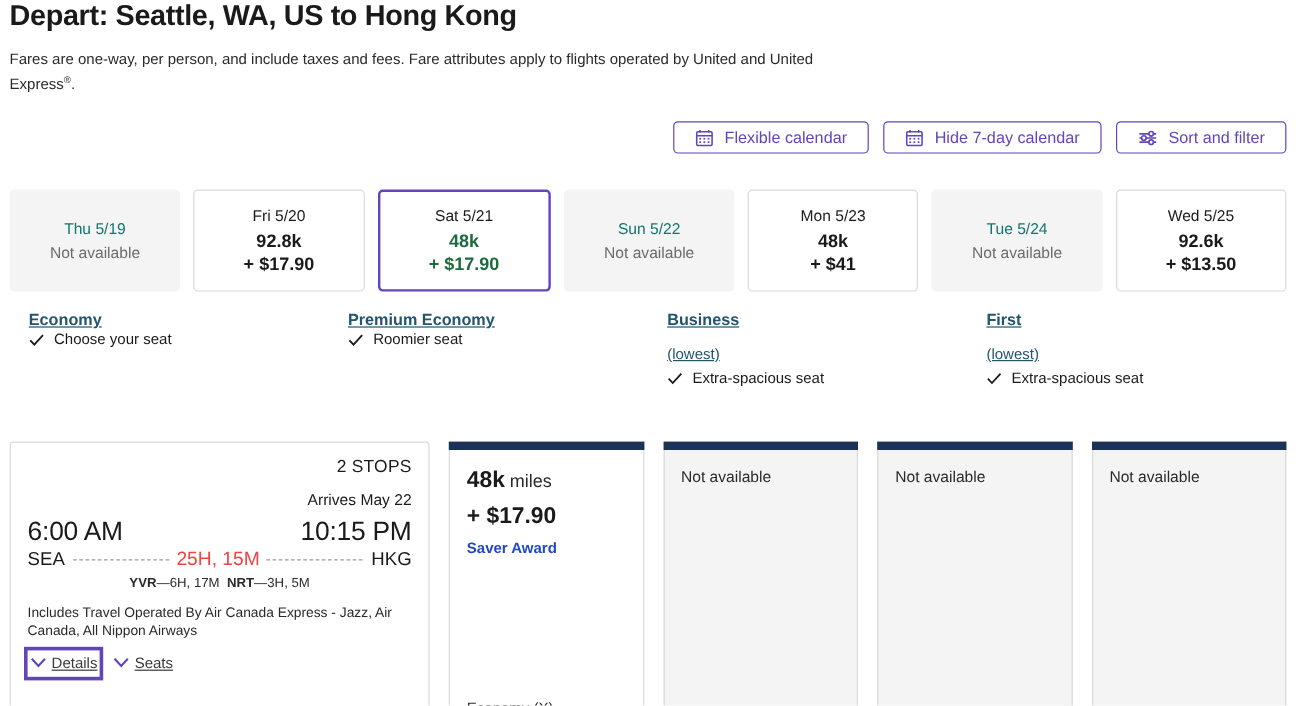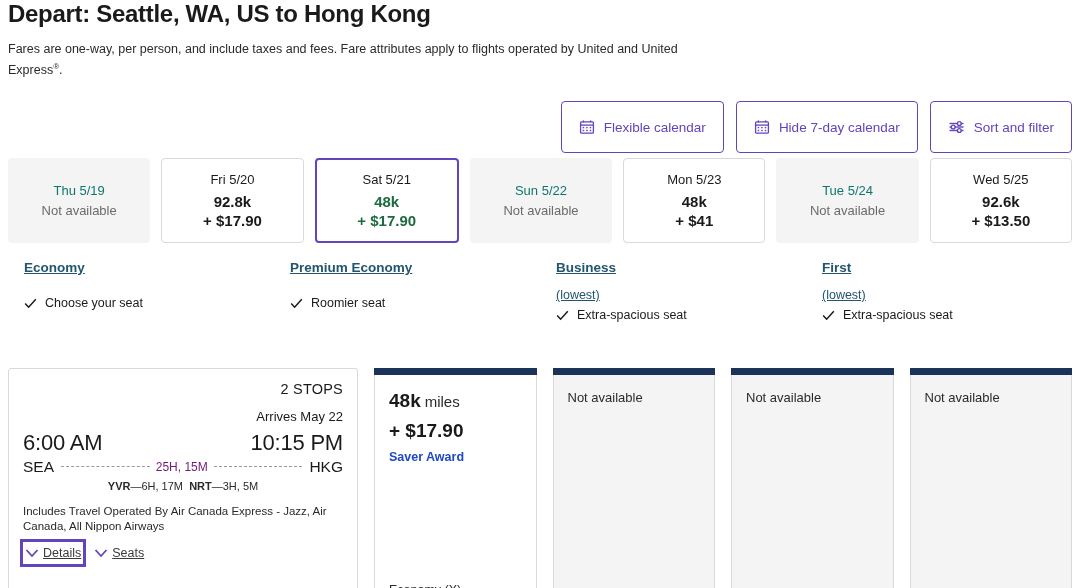--- a/index.html
+++ b/index.html
@@ -47,21 +47,21 @@
     top: 101px;
     right: 8px;
     display: flex;
     gap: 12px;
   }
   .tool-btn {
     display: flex;
     align-items: center;
     justify-content: center;
     gap: 9px;
-    height: 52px;
+    height: 27px;
     padding: 0 17px;
     border: 1.5px solid #6244bb;
     border-radius: 4px;
     background: #ffffff;
     color: #6244bb;
     font-size: 13.5px;
     font-family: "Liberation Sans", sans-serif;
     cursor: pointer;
     box-sizing: border-box;
     white-space: nowrap;
@@ -161,21 +161,20 @@
     font-size: 12.5px;
     color: #22556e;
     text-decoration: underline;
     cursor: pointer;
     margin-top: 12px;
   }
   .cabin-feature {
     display: flex;
     align-items: center;
     gap: 8px;
-    margin-top: 20px;
     font-size: 12.5px;
     color: #1a1a1a;
     white-space: nowrap;
   }
   .cabin-feature.with-lowest { margin-top: 6px; }
   .check {
     display: inline-block;
     width: 13px;
     height: 13px;
     flex: 0 0 auto;
@@ -242,22 +241,22 @@
     align-items: center;
     gap: 6px;
     margin: 0 7px;
   }
   .dash {
     flex: 1 1 auto;
     height: 1px;
     border-top: 1px dashed #9a9a9a;
   }
   .duration {
-    font-size: 12px;
-    color: #701a75;
+    font-size: 16px;
+    color: #ef4444;
     white-space: nowrap;
   }
   .layovers {
     text-align: center;
     font-size: 11px;
     color: #2a2a2a;
     margin-top: 4px;
   }
   .layovers b { font-weight: bold; }
   .operated {

